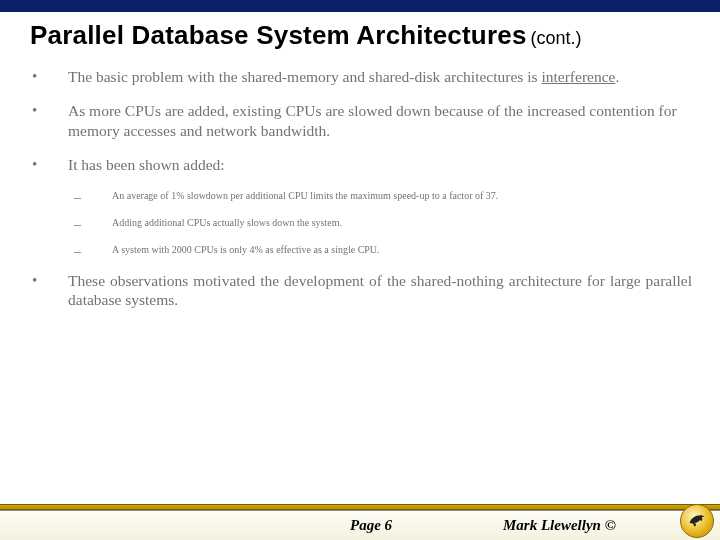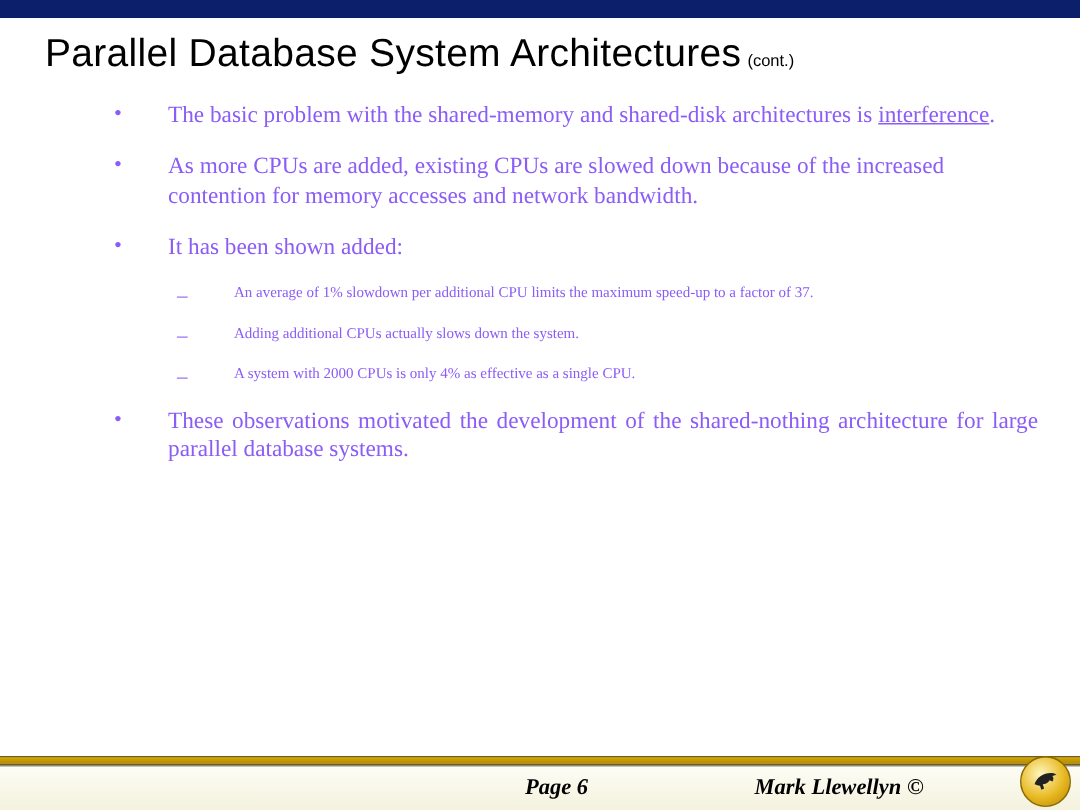--- a/index.html
+++ b/index.html
@@ -14,33 +14,32 @@
   .top-band {
     height: 12px;
     background: #0b1f6b;
   }
   .title-area {
     padding: 8px 20px 6px 30px;
   }
   .title {
     font-family: Arial, Helvetica, sans-serif;
     font-size: 26px;
-    font-weight: 400;
+    font-weight: 700;
     color: #000;
     letter-spacing: 0.2px;
   }
   .title-cont {
     font-family: Arial, Helvetica, sans-serif;
-    font-size: 11px;
+    font-size: 18px;
     font-weight: 400;
   }
   .content {
     padding: 10px 28px 0 28px;
-    color: #8b5cf6;
-    margin-left: 44px;
+    color: #737373;
   }
   ul.main {
     list-style: none;
   }
   ul.main > li {
     position: relative;
     padding-left: 40px;
     font-size: 15.5px;
     line-height: 1.25;
     margin-bottom: 15px;

